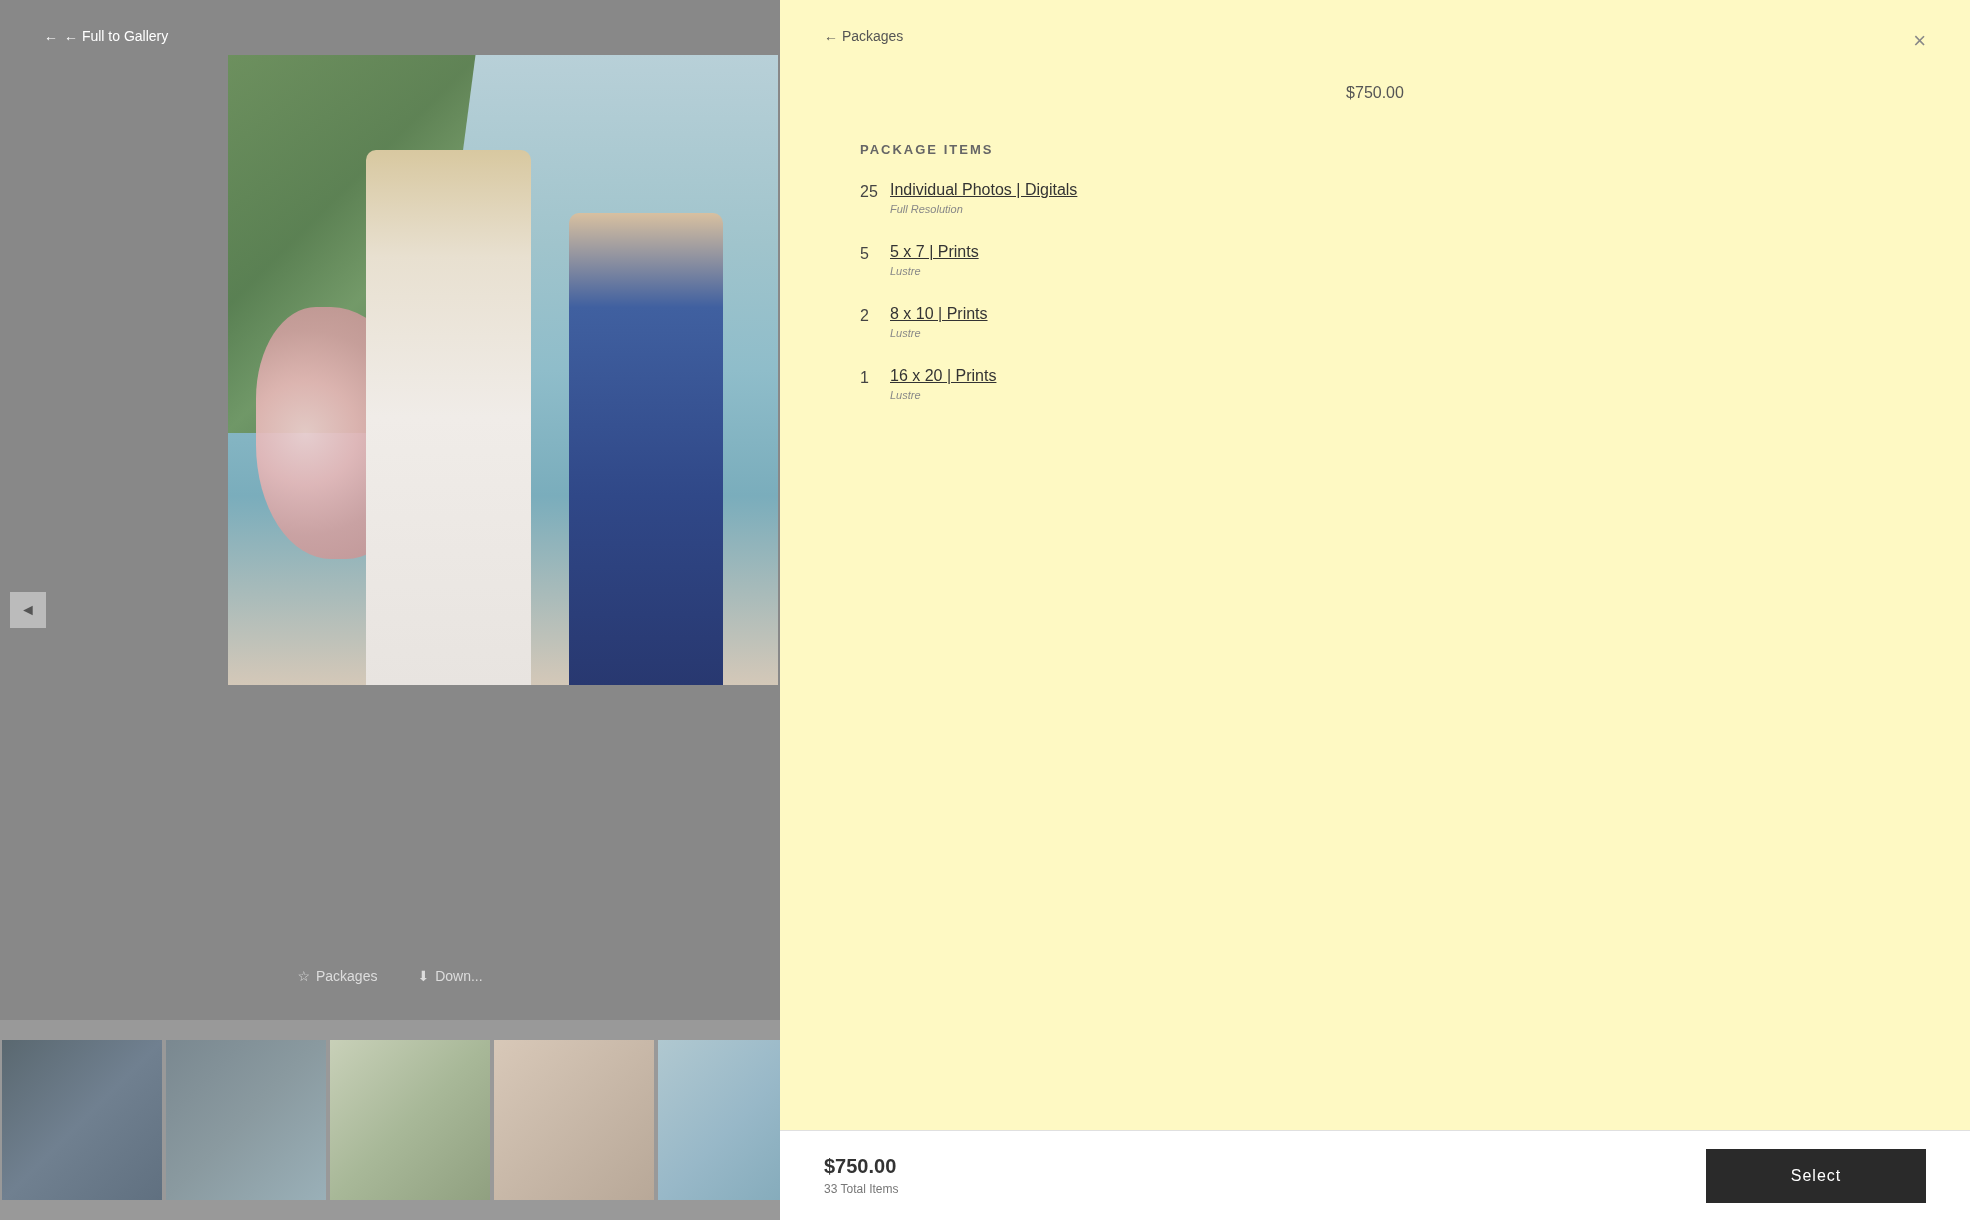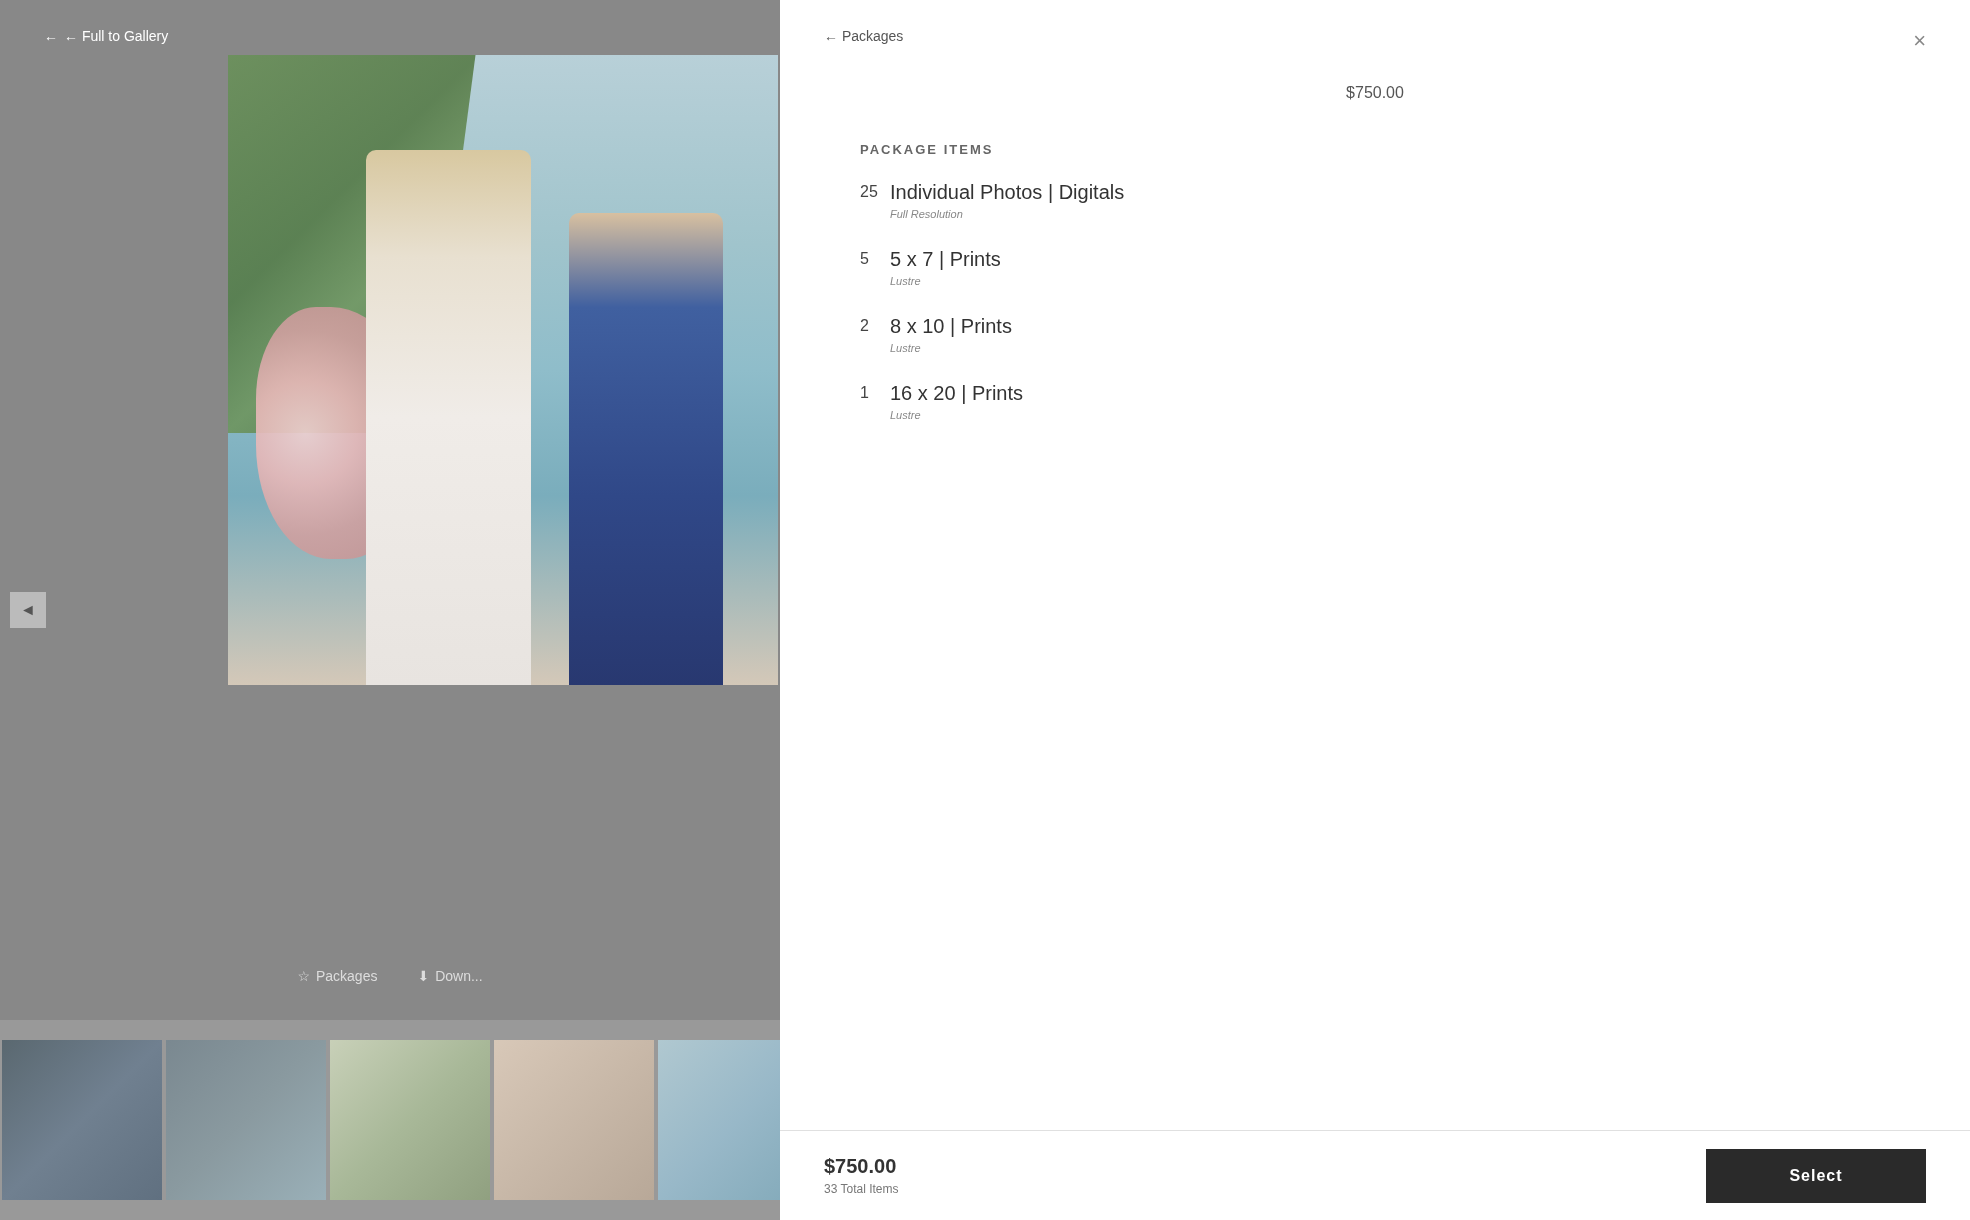--- a/index.html
+++ b/index.html
@@ -150,21 +150,21 @@
     .thumb-1 { background: linear-gradient(135deg, #5a6870 0%, #708090 50%, #607080 100%); }
     .thumb-2 { background: linear-gradient(135deg, #7a8890 0%, #8a9aa0 50%, #9ab0b8 100%); }
     .thumb-3 { background: linear-gradient(135deg, #c8d0b8 0%, #a8b898 50%, #90a080 100%); }
     .thumb-4 { background: linear-gradient(135deg, #d8c8b8 0%, #c8b8a8 50%, #b8a898 100%); }
     .thumb-5 { background: linear-gradient(135deg, #b0c8d0 0%, #98b8c8 50%, #80a8b8 100%); }
 
     
     .package-panel {
       flex: 1;
       height: 1220px;
-      background: #ffffff;
+      background: #fef9c3;
       position: relative;
       display: flex;
       flex-direction: column;
     }
 
     .panel-header {
       padding: 28px 44px 0;
       display: flex;
       align-items: center;
       position: relative;
@@ -229,23 +229,24 @@
     .item-qty {
       font-size: 16px;
       color: #444;
       min-width: 30px;
       padding-top: 2px;
     }
 
     .item-details {}
 
     .item-name {
-      font-size: 20px;
+      font-size: 16px;
       color: #333;
       margin-bottom: 4px;
+      text-decoration: underline;
     }
 
     .item-sub {
       font-size: 11px;
       color: #888;
       font-style: italic;
     }
 
     
     .package-footer {
@@ -269,21 +270,21 @@
       font-size: 12px;
       color: #777;
     }
 
     .select-btn {
       background: #2a2a2a;
       color: #fff;
       border: none;
       padding: 18px 40px;
       font-size: 16px;
-      font-weight: 700;
+      font-weight: 400;
       letter-spacing: 1px;
       cursor: pointer;
       min-width: 220px;
     }
   </style>
 </head>
 <body>
 
 <div class="gallery-panel">
   <div class="back-link">

